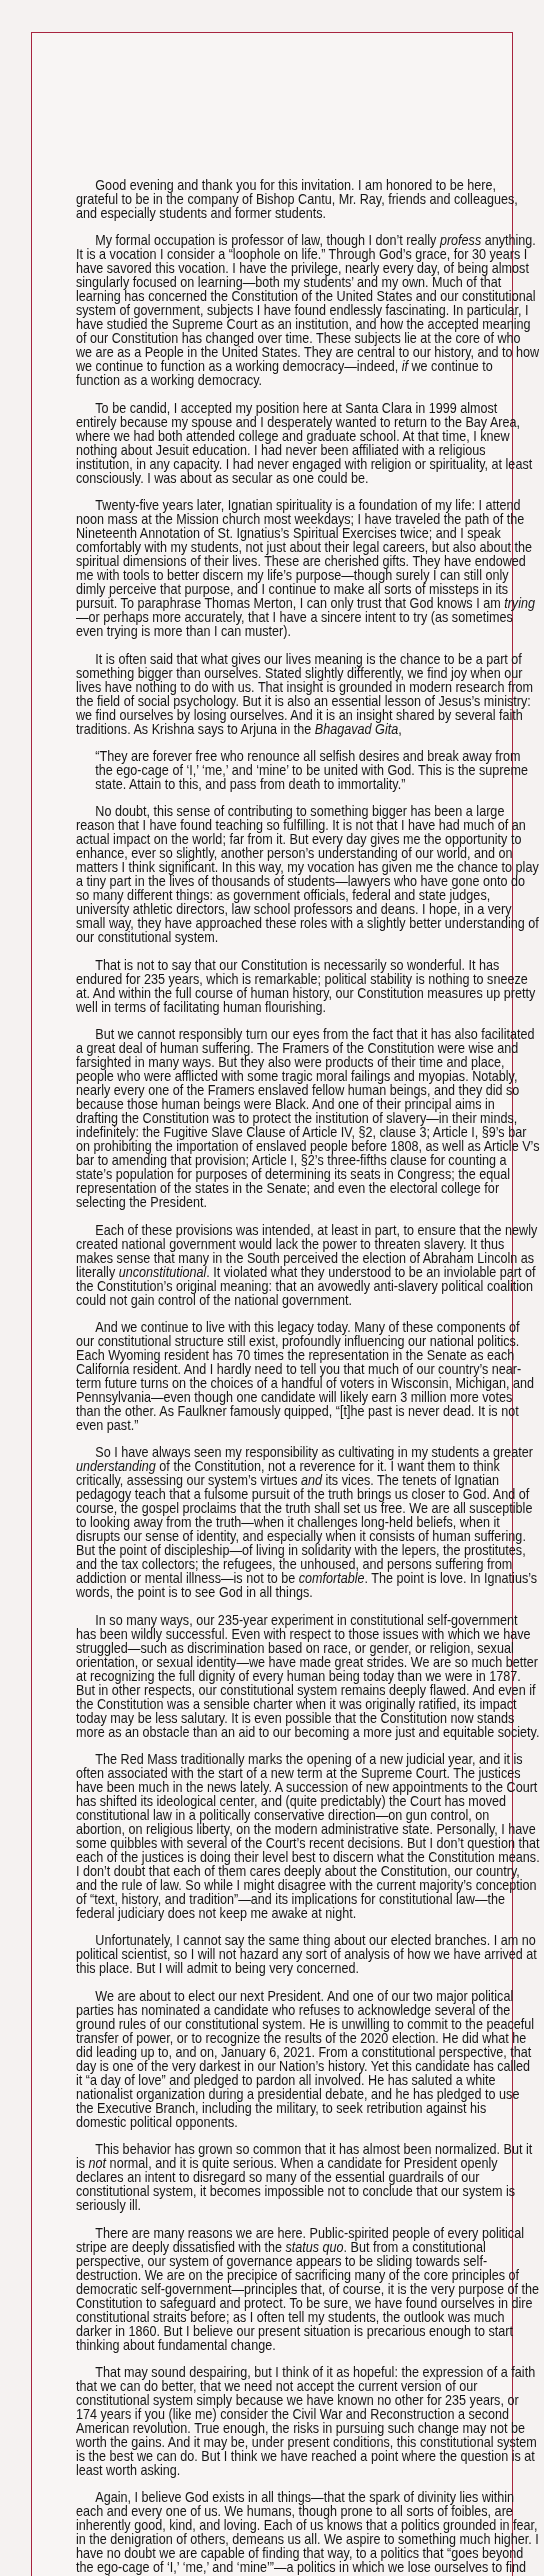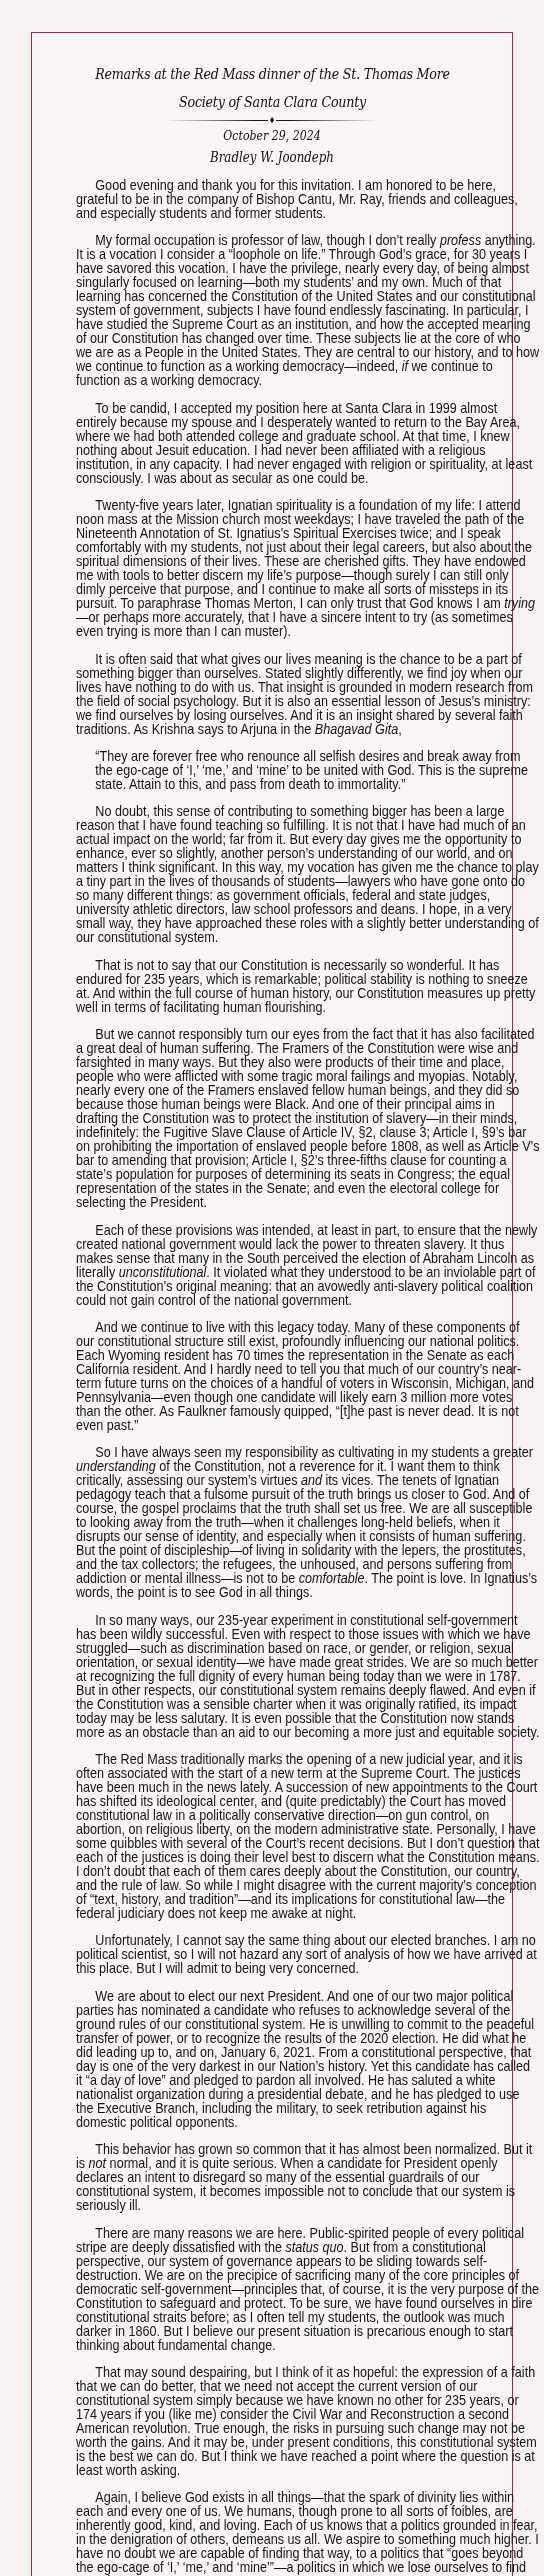--- a/index.html
+++ b/index.html
@@ -99,30 +99,20 @@
   }
   .poem {
     margin: 0 0 0 23px;
   }
   .poem .line { display: block; }
 </style>
 </head>
 <body>
 
 <div class="page-frame">
-  <div class="header">
-    <div class="title">Remarks at the Red Mass dinner of the St. Thomas More Society of Santa Clara County</div>
-    <div class="divider">
-      <span class="line left"></span>
-      <span class="diamond"></span>
-      <span class="line right"></span>
-    </div>
-    <div class="date">October 29, 2024</div>
-    <div class="author">Bradley W. Joondeph</div>
-  </div>
 
   <div class="body">
     <div class="inner" id="speech-inner">
       <div id="paragraphs">
           <p class="para">Good evening and thank you for this invitation. I am honored to be here, grateful to be in the company of Bishop Cantu, Mr. Ray, friends and colleagues, and especially students and former students.</p>
           <p class="para">My formal occupation is professor of law, though I don’t really <i>profess</i> anything. It is a vocation I consider a “loophole on life.” Through God’s grace, for 30 years I have savored this vocation. I have the privilege, nearly every day, of being almost singularly focused on learning—both my students’ and my own. Much of that learning has concerned the Constitution of the United States and our constitutional system of government, subjects I have found endlessly fascinating. In particular, I have studied the Supreme Court as an institution, and how the accepted meaning of our Constitution has changed over time. These subjects lie at the core of who we are as a People in the United States. They are central to our history, and to how we continue to function as a working democracy—indeed, <i>if</i> we continue to function as a working democracy.</p>
           <p class="para">To be candid, I accepted my position here at Santa Clara in 1999 almost entirely because my spouse and I desperately wanted to return to the Bay Area, where we had both attended college and graduate school. At that time, I knew nothing about Jesuit education. I had never been affiliated with a religious institution, in any capacity. I had never engaged with religion or spirituality, at least consciously. I was about as secular as one could be.</p>
           <p class="para">Twenty-five years later, Ignatian spirituality is a foundation of my life: I attend noon mass at the Mission church most weekdays; I have traveled the path of the Nineteenth Annotation of St. Ignatius’s Spiritual Exercises twice; and I speak comfortably with my students, not just about their legal careers, but also about the spiritual dimensions of their lives. These are cherished gifts. They have endowed me with tools to better discern my life’s purpose—though surely I can still only dimly perceive that purpose, and I continue to make all sorts of missteps in its pursuit. To paraphrase Thomas Merton, I can only trust that God knows I am <i>trying</i>—or perhaps more accurately, that I have a sincere intent to try (as sometimes even trying is more than I can muster).</p>
           <p class="para">It is often said that what gives our lives meaning is the chance to be a part of something bigger than ourselves. Stated slightly differently, we find joy when our lives have nothing to do with us. That insight is grounded in modern research from the field of social psychology. But it is also an essential lesson of Jesus’s ministry: we find ourselves by losing ourselves. And it is an insight shared by several faith traditions. As Krishna says to Arjuna in the <i>Bhagavad Gita</i>,</p>
           <p class="quote">“They are forever free who renounce all selfish desires and break away from the ego-cage of ‘I,’ ‘me,’ and ‘mine’ to be united with God. This is the supreme state. Attain to this, and pass from death to immortality.”</p>

